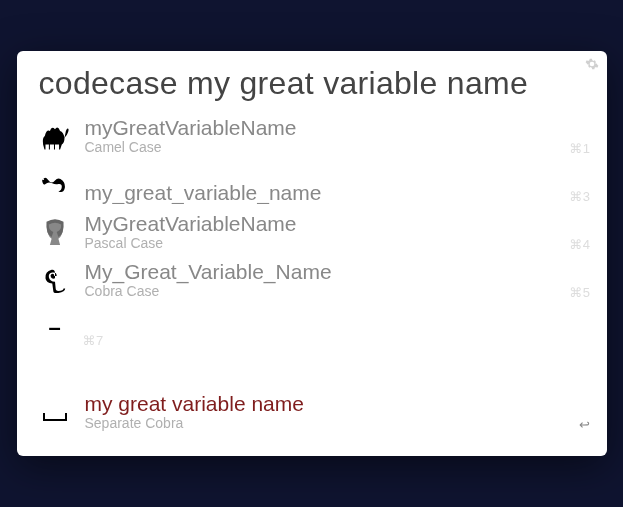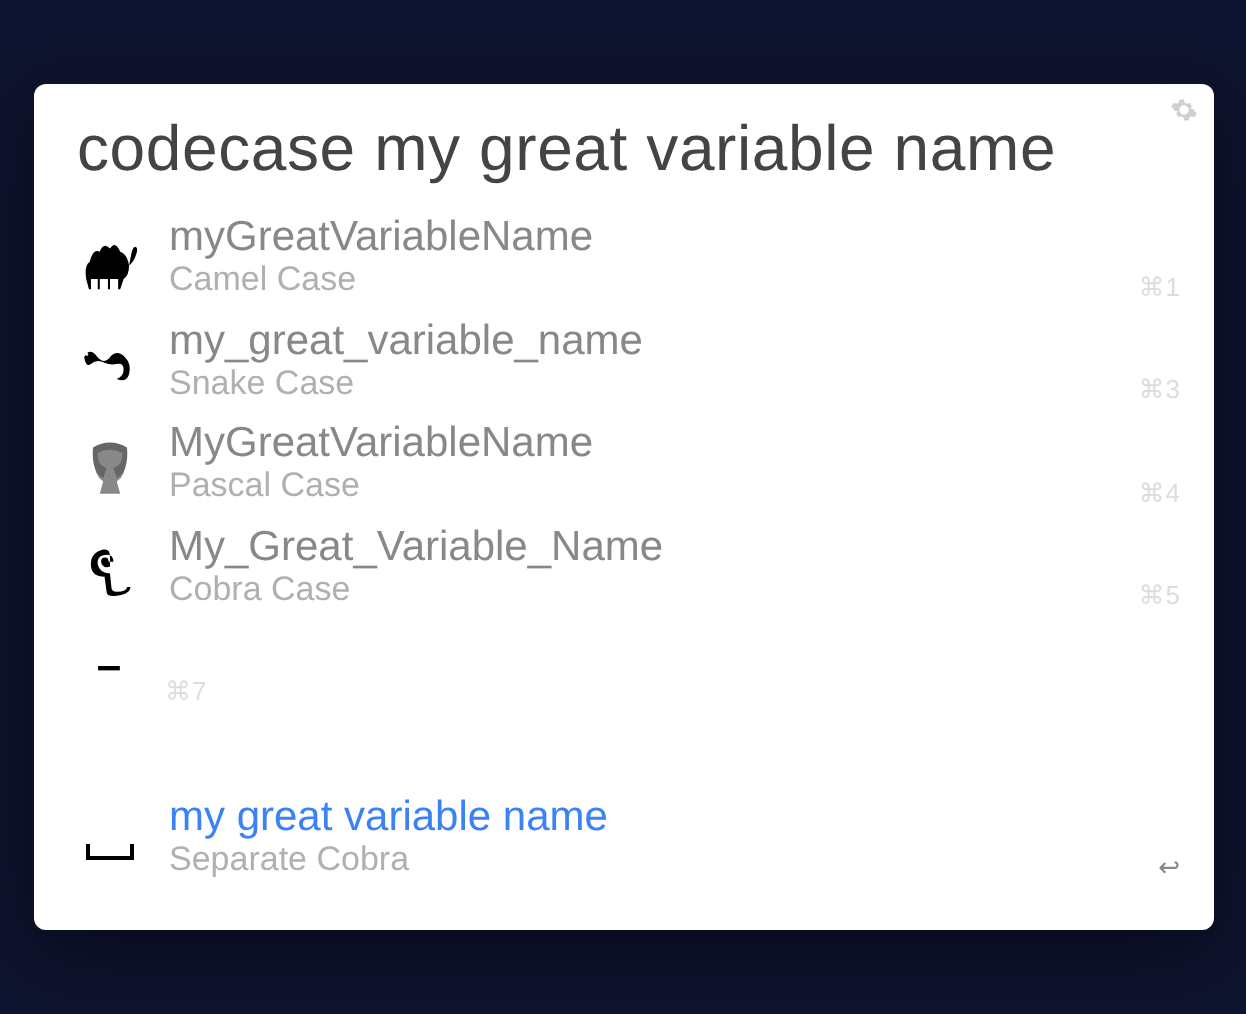--- a/index.html
+++ b/index.html
@@ -56,23 +56,23 @@
       padding-left: 10px;
       overflow: hidden;
     }
     .result-text {
       font-size: 21px;
       font-weight: 400;
       color: #888;
       line-height: 1.1;
       white-space: nowrap;
     }
-    .result-text.selected { color: #3b82f6; margin-top: 36px; }
+    .result-text.selected { color: #7f1d1d; margin-top: 36px; }
     .sub-text {
-      font-size: 17px;
+      font-size: 14px;
       color: #b0b0b0;
       line-height: 1.2;
     }
     .shortcut {
       font-size: 13px;
       color: #ddd;
       font-weight: 400;
       letter-spacing: 0.5px;
       flex-shrink: 0;
       padding-left: 8px;
@@ -118,21 +118,20 @@
 
     <div class="row">
       <div class="icon-cell ico-snake">
         <svg viewBox="0 0 100 100" fill="#000">
             <path d="M12 40 Q20 25 30 38 Q40 52 50 40 Q60 28 72 40 Q82 50 78 65 Q74 78 60 72 Q70 68 70 58 Q70 48 60 50 Q50 52 42 48 Q30 42 22 50 Q15 56 12 40 Z"></path>
             <circle cx="16" cy="36" r="2" fill="#fff"></circle>
           </svg>
       </div>
       <div class="text-cell">
         <div class="result-text">my_great_variable_name</div>
-        <div class="sub-text">Snake Case</div>
       </div>
       <div class="shortcut">⌘3</div>
     </div>
 
     <div class="row">
       <div class="icon-cell ico-bust">
         <svg viewBox="0 0 100 100">
             <path fill="#888" d="M50 15 Q30 15 28 40 Q26 60 40 70 L35 88 L65 88 L60 70 Q74 60 72 40 Q70 15 50 15 Z"></path>
             <path fill="#666" d="M25 20 Q50 5 75 20 Q78 55 60 65 L55 50 Q70 45 68 28 Q50 18 32 28 Q30 45 45 50 L40 65 Q22 55 25 20 Z"></path>
           </svg>

